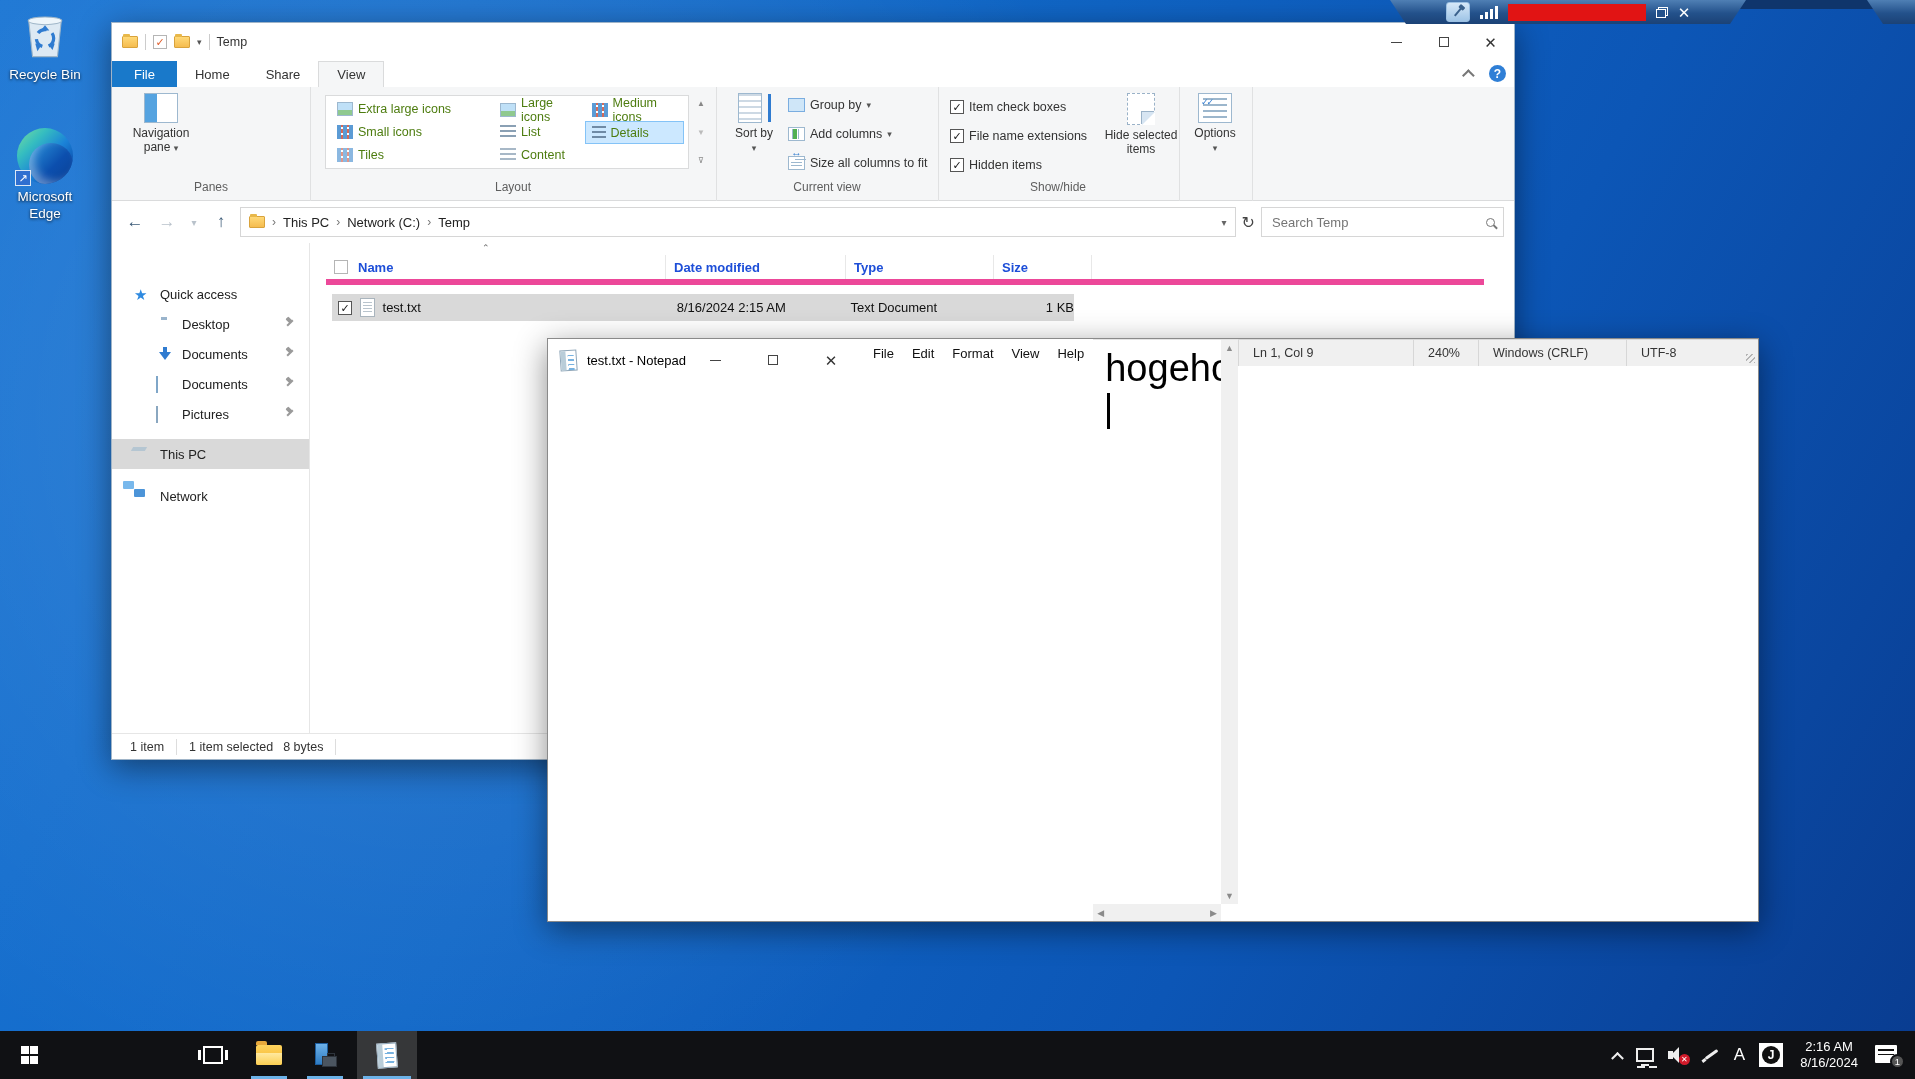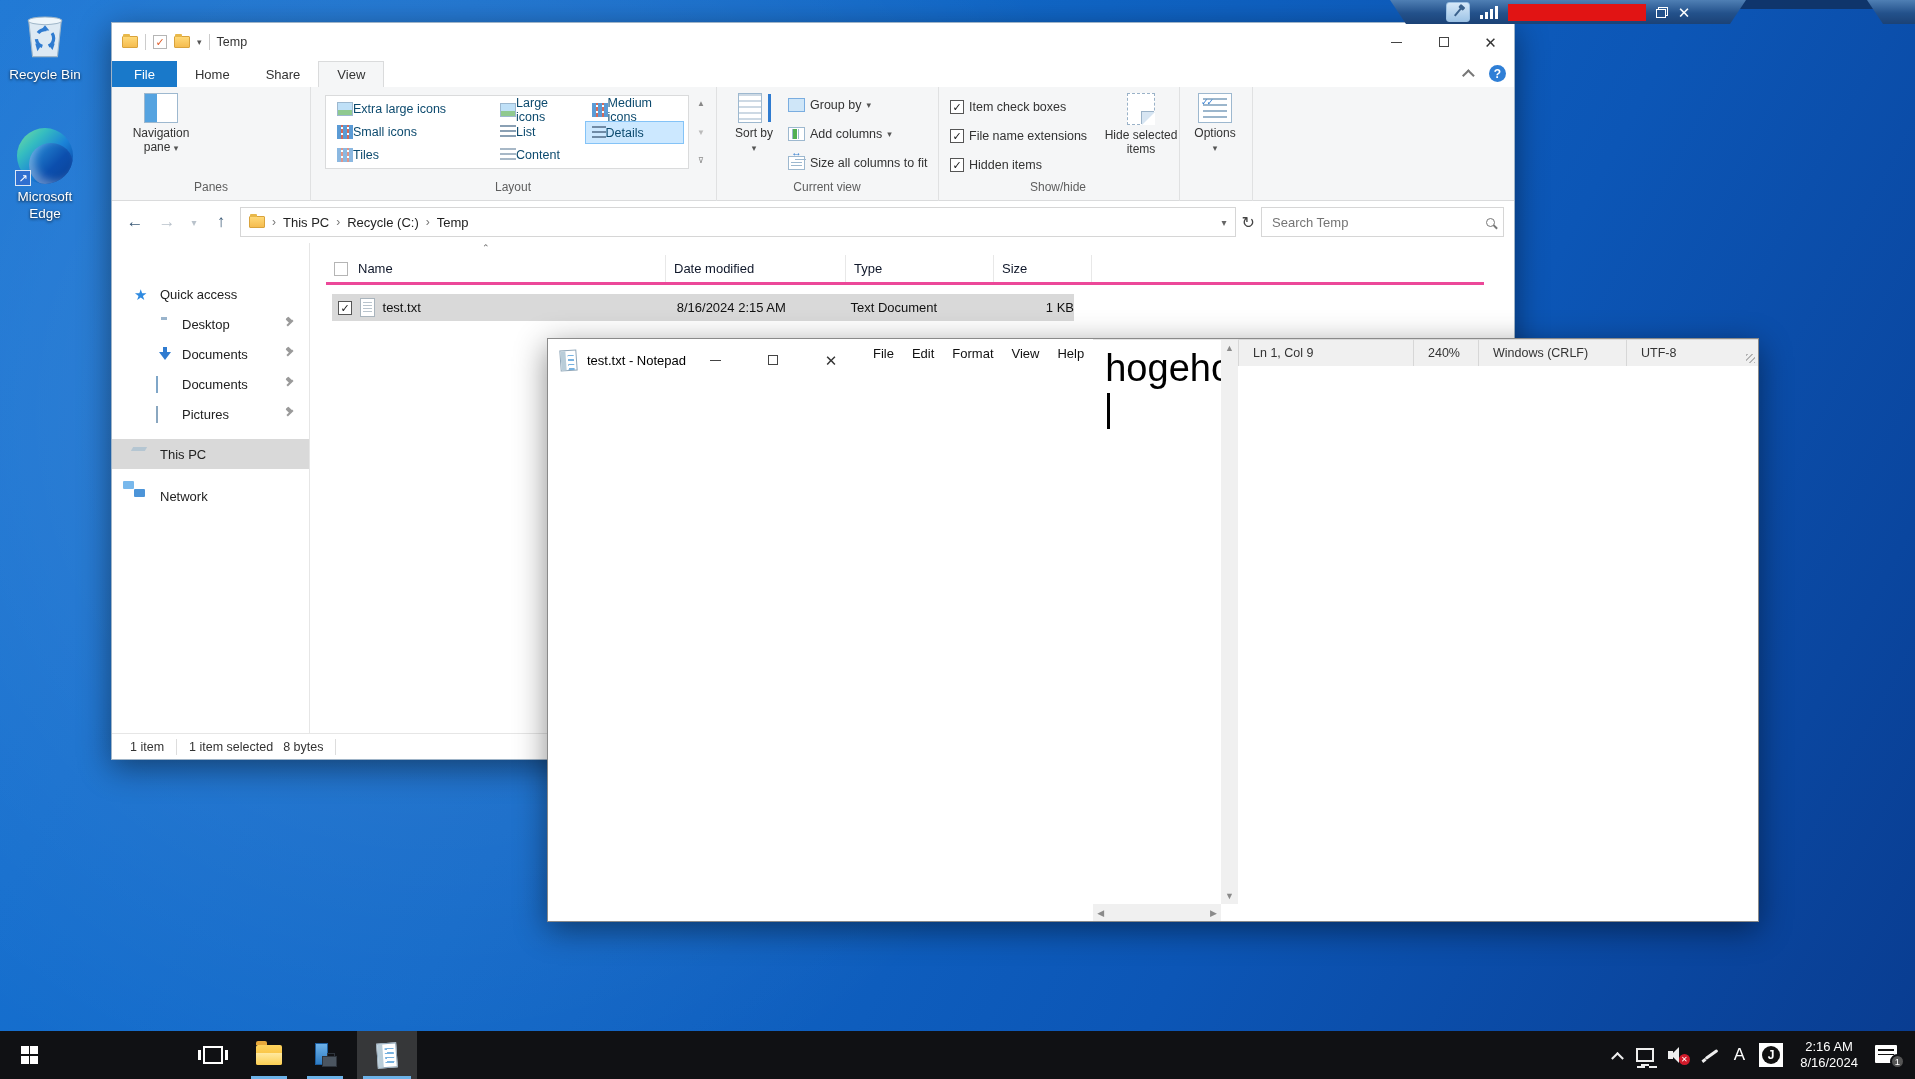--- a/index.html
+++ b/index.html
@@ -55,21 +55,21 @@
   .chev-up{width:9px;height:9px;border-left:2px solid #777;border-top:2px solid #777;transform:rotate(45deg) translateY(3px);}
   .help-q{width:17px;height:17px;border-radius:50%;background:#2f7fd6;color:#fff;font-size:12px;font-weight:bold;display:flex;align-items:center;justify-content:center;}
   .ribbon{height:92px;background:#f5f6f7;position:relative;display:flex;}
   .ribbon-labels{height:22px;background:#f5f6f7;border-bottom:1px solid #dadbdc;position:relative;font-size:12px;color:#5e5e5e;}
   .rlabel{position:absolute;top:1px;transform:translateX(-50%);}
   .rsep{position:absolute;top:0;width:1px;background:#e0e1e2;height:114px;z-index:1;}
   .rib-big{display:flex;flex-direction:column;align-items:center;justify-content:flex-start;padding-top:6px;gap:3px;font-size:12px;color:#333;text-align:center;line-height:14px;}
   .rib-small{display:flex;align-items:center;gap:5px;font-size:12.5px;color:#333;height:24px;}
   .galy{position:absolute;left:213px;top:8px;width:364px;height:74px;background:#fff;border:1px solid #dadbdc;display:flex;padding:2px 4px;}
   .galy-col{display:flex;flex-direction:column;}
-  .galy-item{display:flex;align-items:center;font-size:12.5px;color:#0c4a6e;height:23px;padding:0 6px;border:1px solid transparent;}
+  .galy-item{display:flex;align-items:center;gap:5px;font-size:12.5px;color:#4d7c0f;height:23px;padding:0 6px;border:1px solid transparent;}
   .galy-item.sel{background:#cce8ff;border-color:#84c3f7;}
   .galy-arrows{position:absolute;left:581px;top:8px;width:16px;height:74px;display:flex;flex-direction:column;align-items:center;justify-content:space-between;padding:4px 0;color:#888;font-size:8px;}
   .gic{width:16px;height:14px;flex:0 0 auto;border:1px solid #9db8cf;background:#eaf3fb;}
   .gic.pic{background:linear-gradient(#bfe0f7 55%,#8fc98f 55%);}
   .gic.grid{border:none;background:
      repeating-linear-gradient(90deg,#5b9bd5 0 4px,transparent 4px 6px),
      repeating-linear-gradient(0deg,#d26a5a 0 4px,transparent 4px 6px);}
   .gic.lines{border:none;background:repeating-linear-gradient(#8aa0b4 0 2px,transparent 2px 5px);}
   .gic.det{border:none;background:
      repeating-linear-gradient(#6f8aa5 0 2px,transparent 2px 5px);width:14px;}
@@ -88,21 +88,21 @@
   .ex-main{flex:1;display:flex;min-height:0;}
   .sidebar{width:198px;border-right:1px solid #e6e6e6;padding-top:36px;font-size:13px;color:#222;}
   .side-item{height:30px;display:flex;align-items:center;gap:9px;padding-left:22px;position:relative;}
   .side-item.child{padding-left:44px;}
   .side-item.sel{background:#d9d9d9;}
   .pin{position:absolute;right:14px;width:10px;height:10px;}
   .pin::before{content:"";position:absolute;left:4px;top:0;width:2px;height:8px;background:#9a9a9a;transform:rotate(45deg);}
   .pin::after{content:"";position:absolute;left:1px;top:-1px;width:6px;height:4px;background:#9a9a9a;transform:rotate(45deg);border-radius:1px;}
   .sico{width:17px;height:15px;flex:0 0 auto;position:relative;}
   .listpane{flex:1;position:relative;font-size:13px;}
-  .lhead{position:absolute;left:16px;top:12px;right:30px;height:30px;display:flex;color:#0f172a;border-bottom:3px solid #ec4899;}
+  .lhead{position:absolute;left:16px;top:12px;right:30px;height:30px;display:flex;color:#1d4ed8;border-bottom:6px solid #ec4899;font-weight:bold;}
   .hc{display:flex;align-items:center;padding-left:8px;border-right:1px solid #e8e8e8;}
   .sortcaret{position:absolute;left:172px;top:0px;color:#666;font-size:9px;}
   .lrow{position:absolute;left:22px;top:51px;width:742px;height:27px;background:#d9d9d9;display:flex;align-items:center;color:#111;}
   .fico{width:15px;height:19px;background:#fff;border:1px solid #a9b4bd;position:relative;margin-right:8px;}
   .fico::after{content:"";position:absolute;left:2px;top:3px;right:2px;height:11px;
      background:repeating-linear-gradient(#b9c4cd 0 1px,transparent 1px 3px);}
   .ex-status{height:26px;border-top:1px solid #e6e6e6;display:flex;align-items:center;font-size:12.5px;color:#333;padding-left:18px;gap:12px;}
   .st-sep{width:1px;height:16px;background:#ddd;}
   
   #notepad{left:547px;top:338px;width:1212px;height:584px;z-index:20;display:flex;flex-direction:row;border-color:#8a8a8a;}
@@ -402,21 +402,21 @@
     <div class="addr-row">
       <div class="nav-a">←</div>
       <div class="nav-a dis">→</div>
       <div class="nav-a dis" style="width:16px;font-size:10px;">▾</div>
       <div class="nav-a">↑</div>
       <div class="addr-field">
         <div class="mini-folder"></div>
         <span class="crumb-sep">›</span>
         <span>This PC</span>
         <span class="crumb-sep">›</span>
-        <span>Recycle (C:)</span>
+        <span>Network (C:)</span>
         <span class="crumb-sep">›</span>
         <span>Temp</span>
         <span class="addr-chev">▾</span>
       </div>
       <div class="refresh">↻</div>
       <div class="searchbox">
         <input placeholder="Search Temp" style="">
         <div class="mag"></div>
       </div>
     </div>

